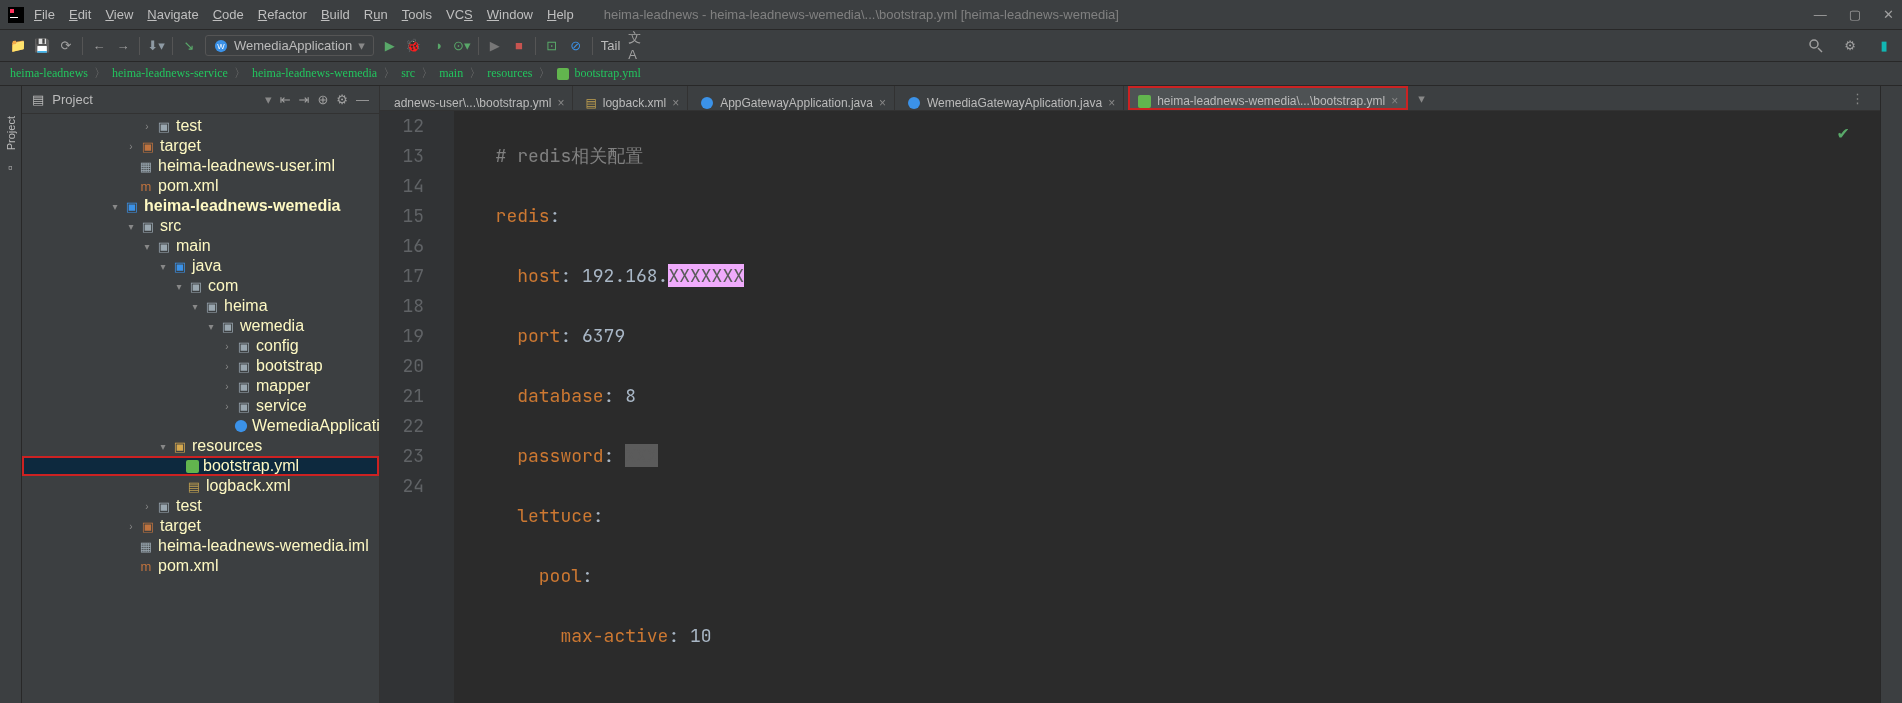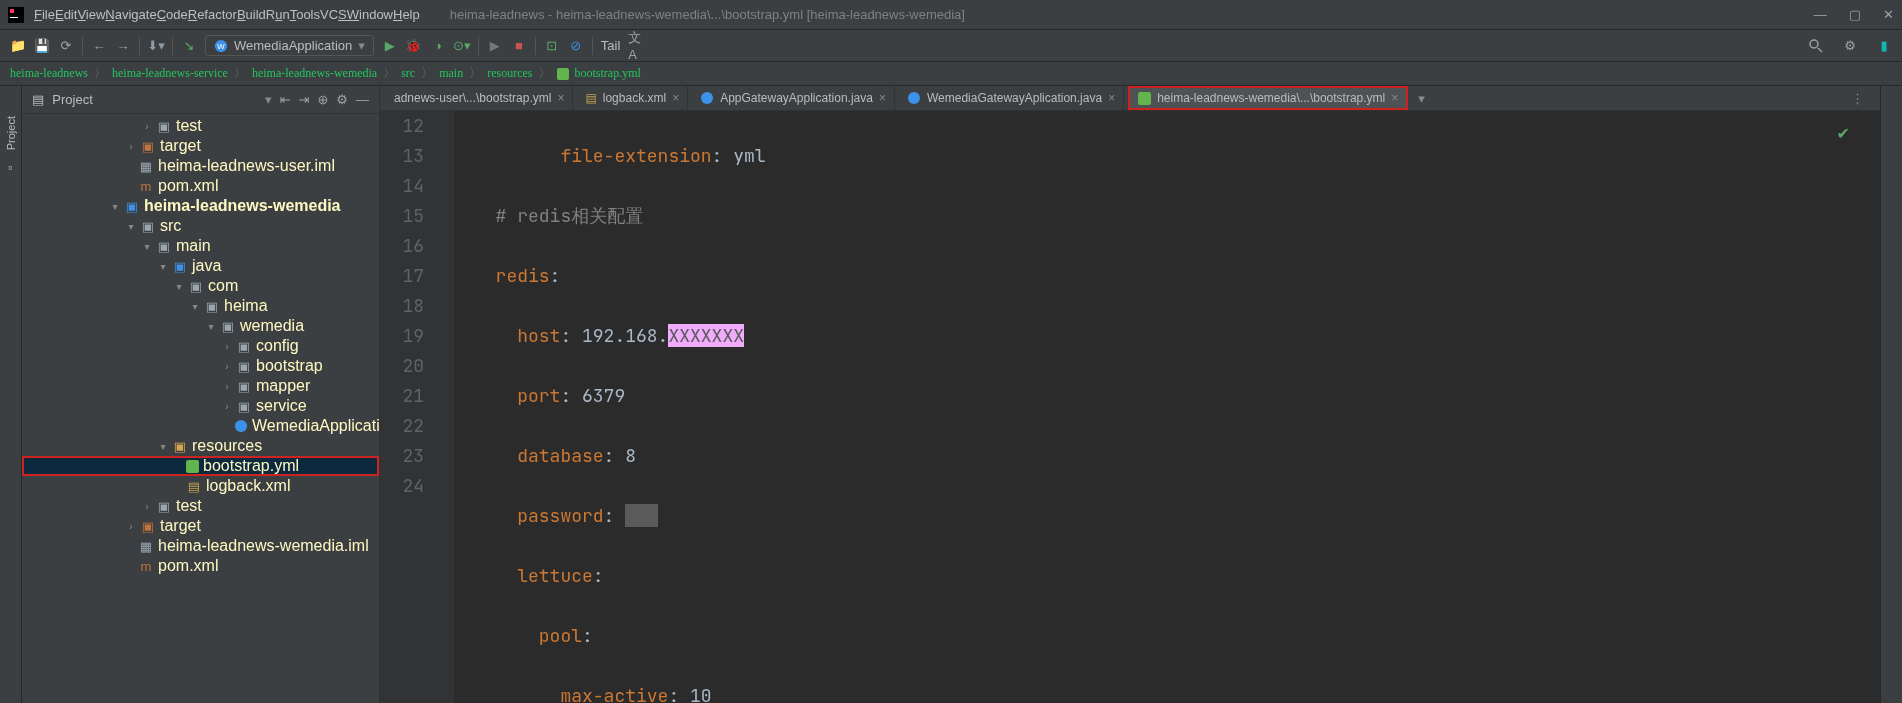--- a/index.html
+++ b/index.html
@@ -20,21 +20,21 @@
   display: flex;
   align-items: center;
   padding: 0 8px;
   border-bottom: 1px solid #282828;
 }
 .titlebar .logo {
   width: 16px;
   height: 16px;
   margin-right: 10px;
 }
-.menu-bar { display: flex; }
+.menu-bar { display: flex; gap: 14px; }
 .menu-item { color: #bfbfbf; cursor: pointer; }
 .menu-item .u { text-decoration: underline; }
 .title-text { color: #808080; margin-left: 30px; flex: 1; }
 .win-controls { display: flex; gap: 22px; color: #a0a0a0; }
 .win-controls span { cursor: pointer; }
 
 
 .toolbar {
   height: 32px;
   background: #3c3f41;
@@ -178,21 +178,21 @@
   background: #3c3f41;
   display: flex;
   align-items: center;
   padding: 0 6px;
   gap: 4px;
   border-bottom: 1px solid #323232;
 }
 .etab {
   height: 24px;
   display: flex;
-  align-items: center;
+  align-items: flex-end;
   padding: 0 8px;
   gap: 6px;
   color: #bbbbbb;
   font-size: 12px;
   cursor: pointer;
   border-right: 1px solid #323232;
 }
 .etab.active {
   background: #4e5254;
   border: 2px solid #cc2222;
@@ -517,21 +517,20 @@
         <div>18</div>
         <div>19</div>
         <div>20</div>
         <div>21</div>
         <div>22</div>
         <div>23</div>
         <div>24</div>
       </div>
       <div class="fold-gutter"></div>
       <div class="code-lines">
-<div>        <span class="y-key">file-extension</span>: <span class="y-val">yml</span></div>
 <div>  <span class="y-com"># redis相关配置</span></div>
 <div>  <span class="y-key">redis</span>:</div>
 <div>    <span class="y-key">host</span>: <span class="y-val">192.168.</span><span style="background:#f0abfc;color:#5b5b5b">XXXXXXX</span></div>
 <div>    <span class="y-key">port</span>: <span class="y-val">6379</span></div>
 <div>    <span class="y-key">database</span>: <span class="y-val">8</span></div>
 <div>    <span class="y-key">password</span>: <span style="background:#5b5b5b;color:#5b5b5b">XXX</span></div>
 <div>    <span class="y-key">lettuce</span>:</div>
 <div>      <span class="y-key">pool</span>:</div>
 <div>        <span class="y-key">max-active</span>: <span class="y-val">10</span></div>
 

